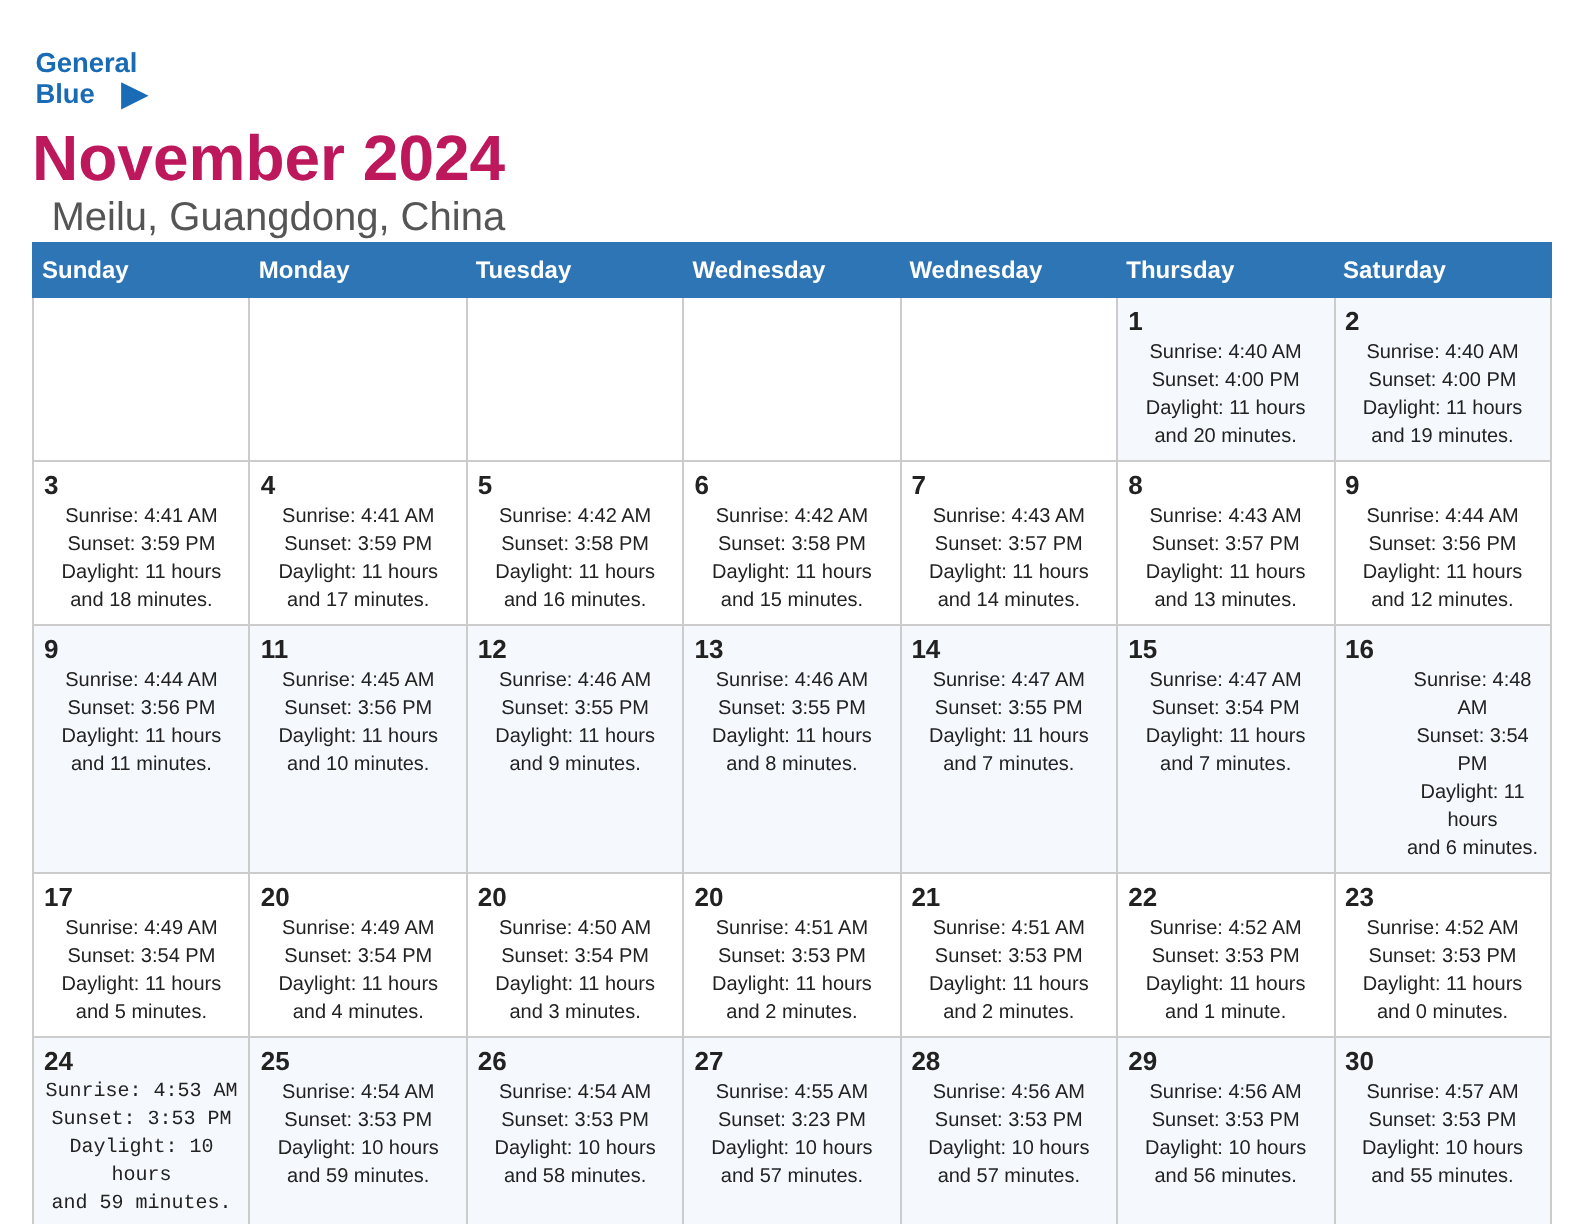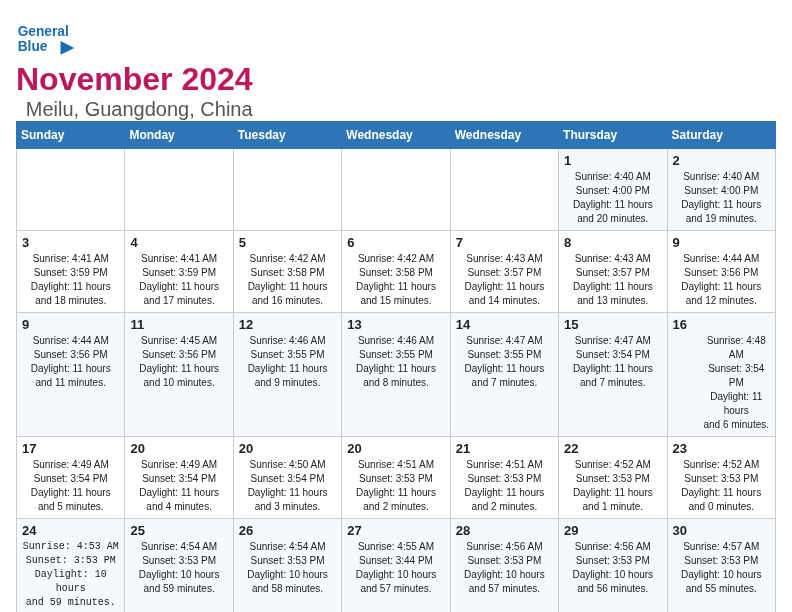--- a/index.html
+++ b/index.html
@@ -278,21 +278,21 @@
         <td>
           <span class="day-num">26</span>
           <div class="day-info" style="white-space: pre-line;">Sunrise: 4:54 AM
 Sunset: 3:53 PM
 Daylight: 10 hours
 and 58 minutes.</div>
         </td>
         <td>
           <span class="day-num">27</span>
           <div class="day-info" style="white-space: pre-line;">Sunrise: 4:55 AM
-Sunset: 3:44 PM
+Sunset: 3:23 PM
 Daylight: 10 hours
 and 57 minutes.</div>
         </td>
         <td>
           <span class="day-num">28</span>
           <div class="day-info" style="white-space: pre-line;">Sunrise: 4:56 AM
 Sunset: 3:53 PM
 Daylight: 10 hours
 and 57 minutes.</div>
         </td>

